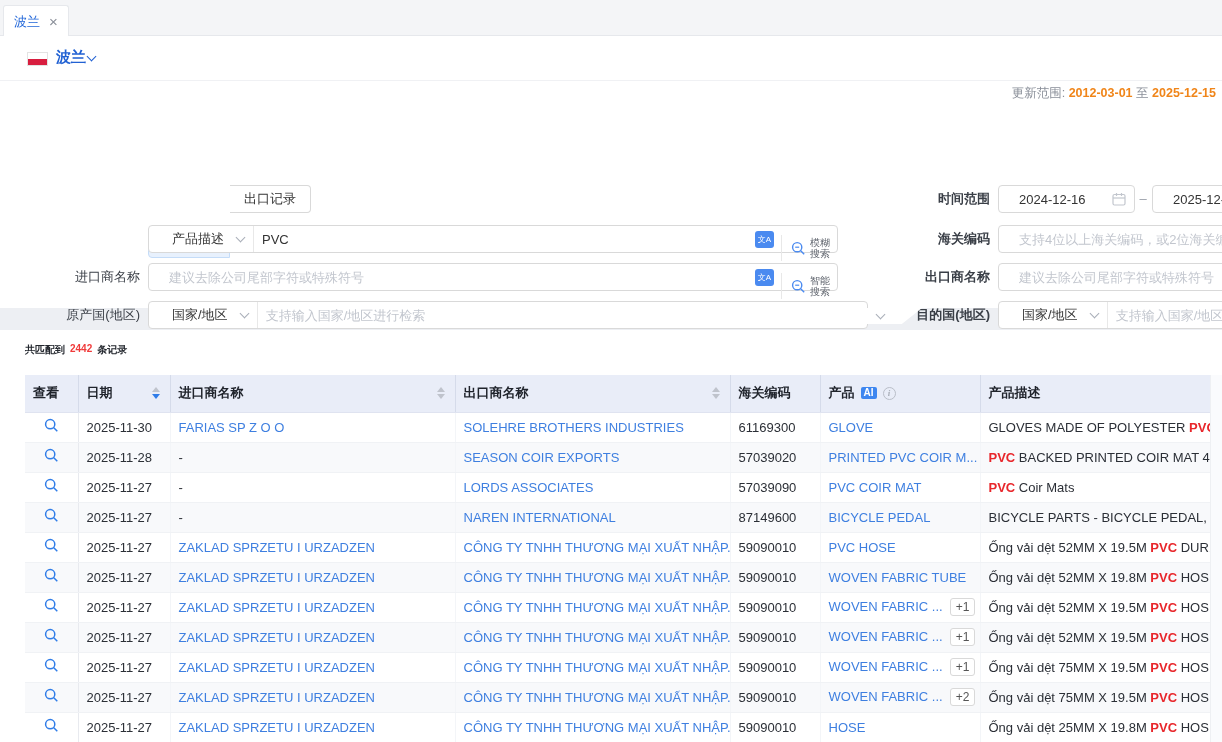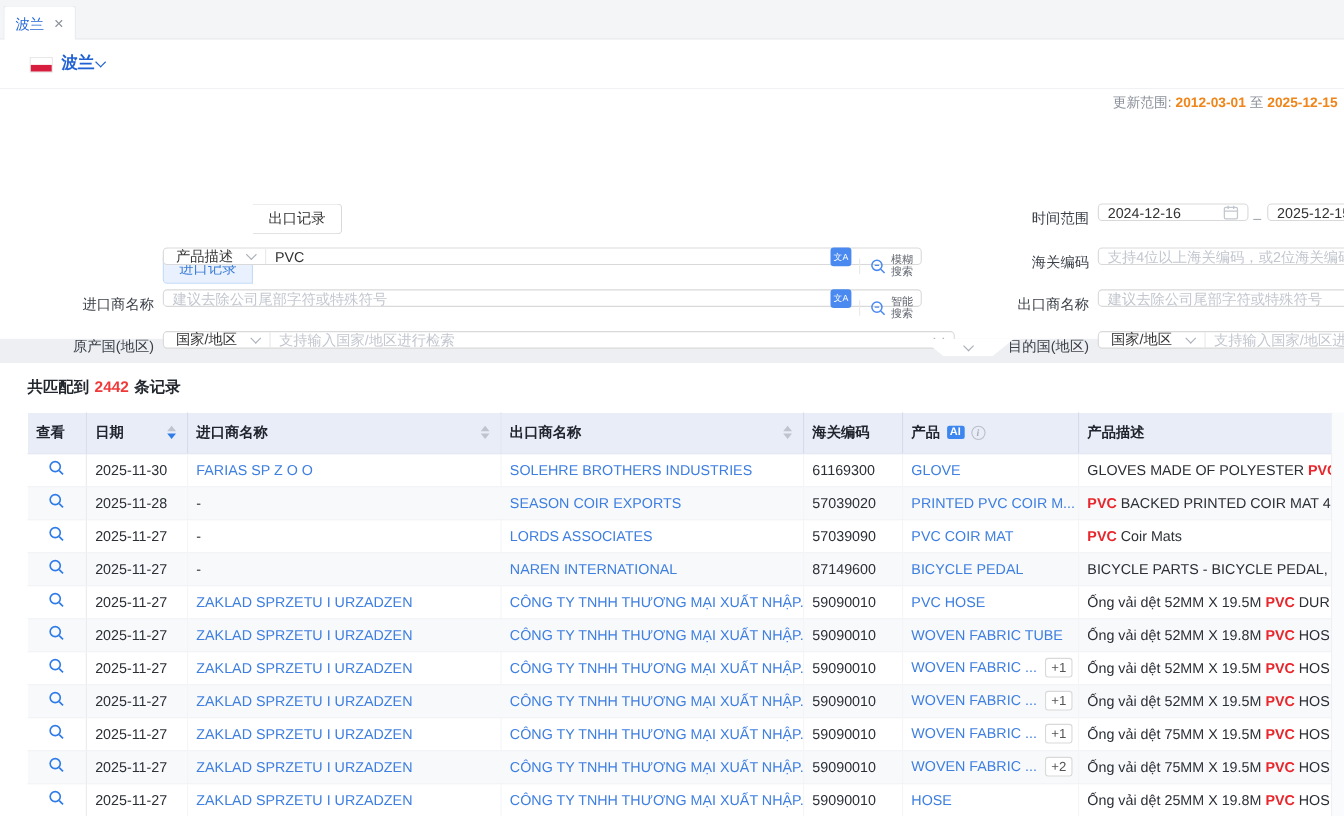--- a/index.html
+++ b/index.html
@@ -19,47 +19,47 @@
   .flag .f-top { height:50%; background:#fff; }
   .flag .f-bot { height:50%; background:#d81e3f; }
   .country-name { position:absolute; left:56px; top:12px; font-size:15px; font-weight:bold; color:#2161d3; }
   .chev { display:inline-block; width:7px; height:7px; border-right:1.6px solid #a9aeb8; border-bottom:1.6px solid #a9aeb8; transform:rotate(45deg); }
   .chev.blue { border-color:#2161d3; }
   .country-chev { position:absolute; left:88px; top:17px; }
 
   
   .filters { position:absolute; left:0; top:80px; width:100%; height:228px; background:#fff; border-top:1px solid #f0f1f4; }
   .flabel { position:absolute; width:140px; text-align:right; font-size:13px; color:#3a3f47; line-height:28px; }
-  .flabel-r { position:absolute; left:860px; width:130px; text-align:right; font-size:13px; color:#3a3f47; line-height:28px; }
+  .flabel-r { position:absolute; left:860px; width:130px; text-align:right; font-size:13px; color:#3a3f47; line-height:28px;font-weight:bold; }
   .update-range { position:absolute; right:6px; top:4px; font-size:12.5px; color:#8a8f99; }
   .update-range b { color:#f08519; font-weight:bold; }
   .seg-group { position:absolute; left:148px; display:flex; }
   .seg { height:28px; padding:0 14px; font-size:13px; line-height:26px; border:1px solid #d9d9d9; background:#fff; color:#333; cursor:pointer; }
   .seg:first-child { border-radius:4px 0 0 4px; }
   .seg:last-child { border-radius:0 4px 4px 0; border-left:none; }
   .seg.active { background:#e8f1fd; color:#3a7bd5; border-color:#c4dcf8;margin-top:45px; }
-  .fieldbox { position:absolute; height:16px; border:1px solid #d9d9d9; border-radius:4px; background:#fff; display:flex; align-items:center; font-size:13px; }
+  .fieldbox { position:absolute; height:28px; border:1px solid #d9d9d9; border-radius:4px; background:#fff; display:flex; align-items:center; font-size:13px;padding-left:12px; }
   .fb-select { display:flex; align-items:center; gap:13px; padding:0 9px 0 11px; color:#333; border-right:1px solid #e8e8e8; height:100%; cursor:pointer; white-space:nowrap; }
   input.bare { border:none; outline:none; flex:1; font-size:13px; padding:0 8px; color:#333; min-width:0; background:transparent; font-family:inherit; }
   input.bare::placeholder { color:#c2c6ce; }
   .trans-ico { flex:none; width:19px; height:17px; background:#4a8af0; color:#fff; border-radius:3px; font-size:8px; display:flex; align-items:center; justify-content:center; margin:0 7px; cursor:pointer; letter-spacing:0; }
   .search-btn { display:flex; align-items:center; gap:4px; border-left:1px solid #e8e8e8; height:100%; padding:0 7px 0 9px; cursor:pointer; flex:none;margin-top:18px; }
   .search-txt { font-size:10px; color:#5f646d; line-height:1.15; }
   .end-chev { margin:0 10px 0 4px; flex:none; }
   .date-dash { position:absolute; left:1138px; width:10px; text-align:center; color:#9aa0aa; font-size:13px; line-height:28px; }
   .cal-ico { flex:none; margin-right:8px; cursor:pointer; }
   .checks { position:absolute; left:25px; top:262px; display:flex; gap:24px; align-items:center; }
   .check { display:flex; align-items:center; gap:7px; font-size:13px; color:#3a3f47; cursor:pointer; }
   .check input { appearance:none; -webkit-appearance:none; width:14px; height:14px; border:1px solid #cfd3da; border-radius:2px; background:#fff; cursor:pointer; }
   .collapse-tab { position:absolute; left:838px; top:308px; width:84px; height:16px; background:#fff; clip-path:polygon(0 0,100% 0,76% 100%,24% 100%); display:flex; align-items:flex-start; justify-content:center; cursor:pointer; }
   .collapse-tab .chev { margin-top:3px; }
 
   
   .results { position:absolute; left:0; top:330px; width:100%; height:412px; background:#fff; overflow:hidden; }
-  .summary { position:absolute; left:25px; top:13px; font-size:14px; font-weight:bold; color:#23272e; display:flex; gap:5px;text-align:center; }
+  .summary { position:absolute; left:25px; top:13px; font-size:10px; font-weight:bold; color:#23272e; display:flex; gap:5px;text-align:center; }
   .summary .count { color:#f03a3a; }
   .grid { position:absolute; left:25px; top:45px; width:1185px; border-collapse:collapse; table-layout:fixed; }
   .grid th { background:#e9edf8; height:37px; padding:0 8px; font-size:13px; font-weight:bold; color:#20242c; text-align:left; border-right:1px solid #d5dbea; border-bottom:1px solid #dfe3f0; white-space:nowrap; overflow:hidden; }
   .grid th:last-child { border-right:none; }
   .grid td { height:30px; padding:0 8px; font-size:13px; color:#2b2f36; border-bottom:1px solid #f0f2f5; border-right:1px solid #f3f5f8; white-space:nowrap; overflow:hidden; background:#fff; }
   .grid td:last-child { border-right:none; }
   .grid tr.even td { background:#f8f9fb; }
   .grid td.c-view { text-align:center; border-right:1px solid #e8eaef; }
   .thc { display:flex; align-items:center; gap:6px; }
   .sorters { display:flex; flex-direction:column; gap:2px; margin-left:auto; padding-right:2px; }

